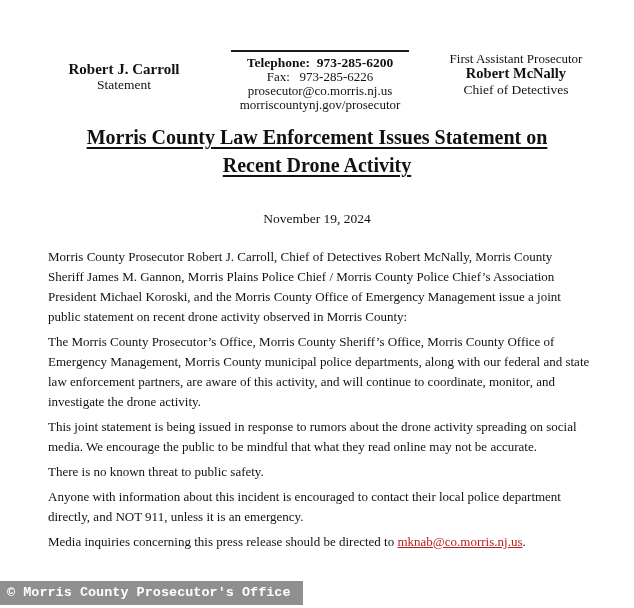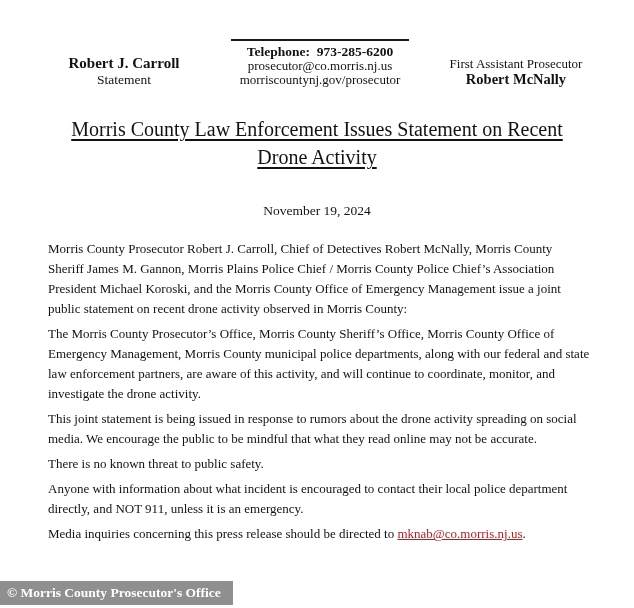--- a/index.html
+++ b/index.html
@@ -14,22 +14,22 @@
   }
   .page {
     width: 100%;
     height: 100%;
     position: relative;
   }
   
   .letterhead {
     display: flex;
     justify-content: space-between;
-    align-items: flex-end;
-    padding: 24px 38px 0 44px;
+    align-items: center;
+    padding: 35px 38px 0 44px;
     box-sizing: border-box;
   }
   .lh-left {
     text-align: center;
     padding-top: 6px;
     min-width: 160px;
   }
   .lh-left .lh-name {
     font-weight: bold;
     font-size: 15px;
@@ -73,28 +73,28 @@
     font-size: 14.5px;
     line-height: 1.1;
   }
   .lh-right .lh-sub {
     font-size: 13.5px;
     line-height: 1.15;
   }
   
   .doc-title {
     font-size: 20px;
-    font-weight: normal;
+    font-weight: bold;
     text-align: center;
     text-decoration: underline;
     text-decoration-thickness: 2px;
     text-underline-offset: 3px;
     line-height: 1.4;
     max-width: 520px;
-    margin: 28px auto 0 auto;
+    margin: 10px auto 0 auto;
   }
   .doc-date {
     text-align: center;
     font-size: 13.5px;
     margin-top: 32px;
   }
   
   .doc-body {
     padding: 0 44px 0 48px;
     margin-top: 20px;
@@ -107,57 +107,59 @@
   .doc-body a {
     text-decoration: underline;
   }
   
   .watermark {
     position: absolute;
     left: 0;
     bottom: 3px;
     background: rgba(128, 128, 128, 0.88);
     color: #ffffff;
-    font-family: Liberation Serif, serif;
+    font-family: Liberation Mono, monospace;
     font-weight: bold;
     font-size: 13.5px;
     line-height: 1;
     padding: 5px 12px 6px 7px;
     white-space: nowrap;
   }
 </style>
 </head>
 <body>
 
 <div class="page">
 
   <div class="letterhead">
     <div class="lh-left">
       <div class="lh-name">Robert J. Carroll</div>
       <div class="lh-role">Statement</div>
     </div>
     <div class="lh-center">
       <div class="rule"></div>
       <div class="lh-tel">Telephone:&nbsp; 973-285-6200</div>
+      <div class="lh-line">Fax:&nbsp;&nbsp; 973-285-6226</div>
       <div class="lh-line">prosecutor@co.morris.nj.us</div>
       <div class="lh-line">morriscountynj.gov/prosecutor</div>
     </div>
     <div class="lh-right">
       <div class="lh-role">First Assistant Prosecutor</div>
       <div class="lh-name">Robert McNally</div>
+      <div class="lh-sub">Chief of Detectives</div>
     </div>
   </div>
 
   <h1 class="doc-title">Morris County Law Enforcement Issues Statement on Recent Drone Activity</h1>
   <div class="doc-date">November 19, 2024</div>
 
   <div class="doc-body">
     <p>Morris County Prosecutor Robert J. Carroll, Chief of Detectives Robert McNally, Morris County Sheriff James M. Gannon, Morris Plains Police Chief / Morris County Police Chief’s Association President Michael Koroski, and the Morris County Office of Emergency Management issue a joint public statement on recent drone activity observed in Morris County:</p>
     <p>The Morris County Prosecutor’s Office, Morris County Sheriff’s Office, Morris County Office of Emergency Management, Morris County municipal police departments, along with our federal and state law enforcement partners, are aware of this activity, and will continue to coordinate, monitor, and investigate the drone activity.</p>
     <p>This joint statement is being issued in response to rumors about the drone activity spreading on social media. We encourage the public to be mindful that what they read online may not be accurate.</p>
     <p>There is no known threat to public safety.</p>
-    <p>Anyone with information about what incident is encouraged to contact their local police department directly, and NOT 911, unless it is an emergency.</p>
+    <p>Anyone with information about this incident is encouraged to contact their local police department directly, and NOT 911, unless it is an emergency.</p>
     <p><span>Media inquiries concerning this press release should be directed to </span><a href="#" id="email-link" style="color: #b91c1c;">mknab@co.morris.nj.us</a><span>.</span></p>
   </div>
 
   <div class="watermark">© Morris County Prosecutor's Office</div>
 
 </div>
 
 </body></html>

